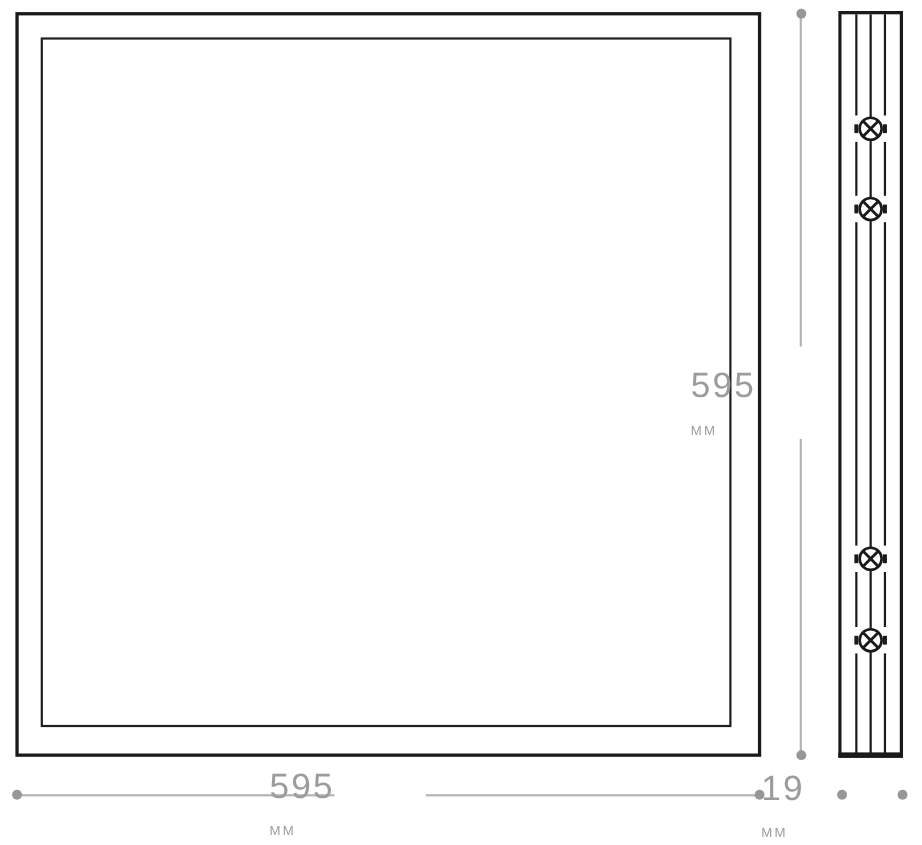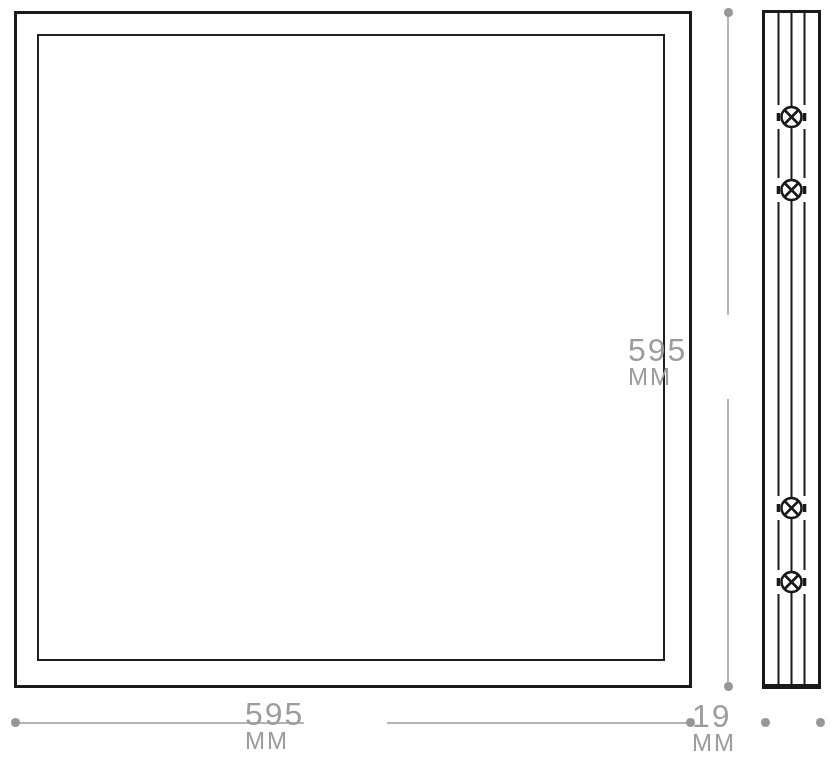--- a/index.html
+++ b/index.html
@@ -53,24 +53,24 @@
     text-align: left;
     color: #9c9c9c;
     font-weight: 400;
   }
   .dim-label .value {
     font-size: 32px;
     line-height: 32px;
     letter-spacing: 2px;
   }
   .dim-label .unit {
-    font-size: 24px;
+    font-size: 12px;
     line-height: 20px;
     letter-spacing: 2px;
-    margin-top: 1px;
+    margin-top: 15px;
   }
 </style>
 </head>
 <body>
 
 <div class="canvas">
 
   <div class="front-outer"></div>
   <div class="front-inner"></div>
 

